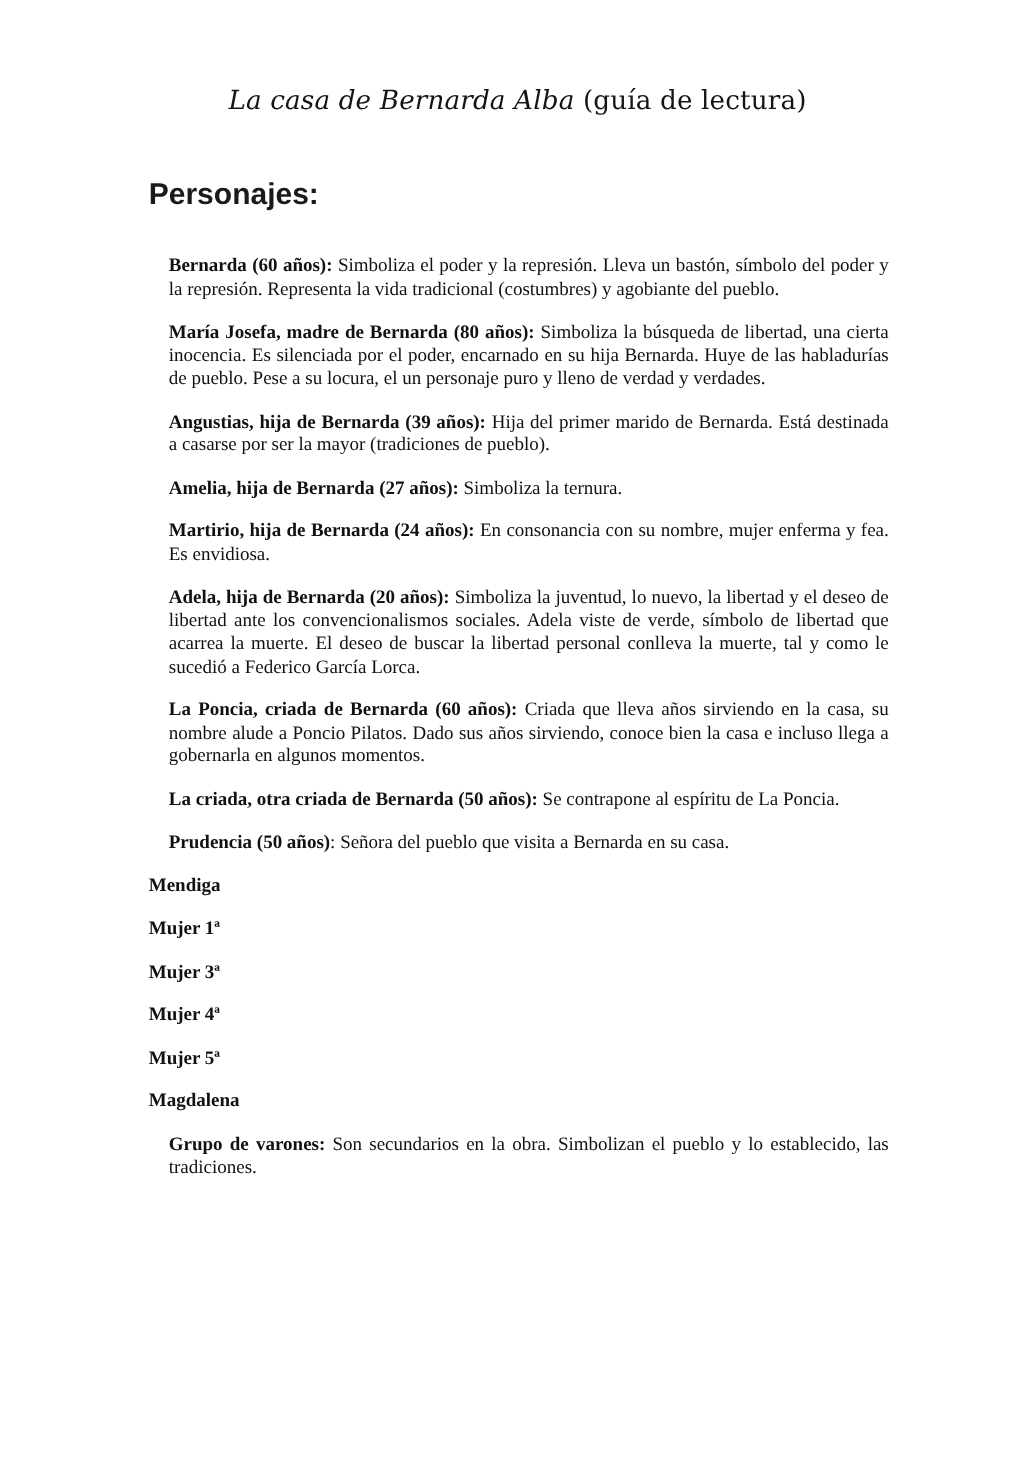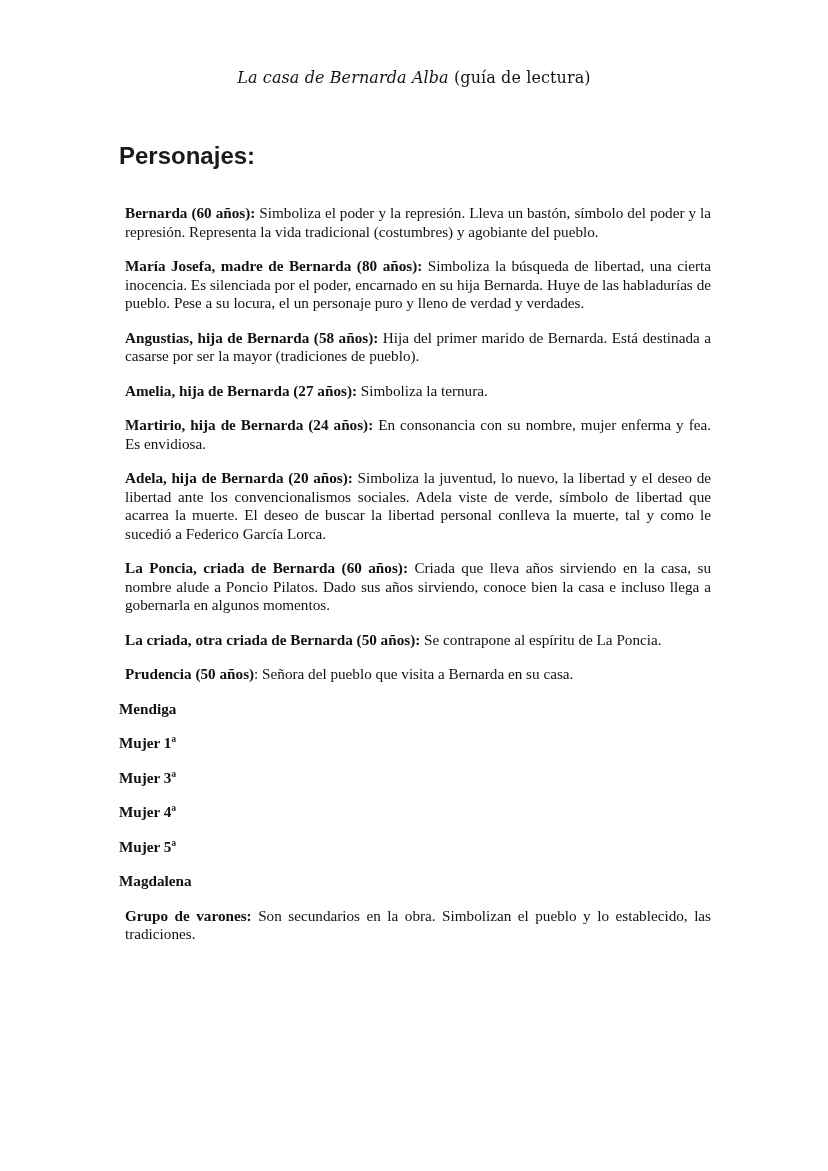--- a/index.html
+++ b/index.html
@@ -3,46 +3,46 @@
   <meta charset="utf-8">
   <style>
     html, body { margin: 0; padding: 0; background: #ffffff; }
     body {
       width: 828px; height: 1171px; position: relative; overflow: hidden;
       font-family: "Liberation Serif", "DejaVu Serif", serif; color: #111111;
     }
     .page-title {
       position: absolute; top: 68px; left: 0; width: 828px; text-align: center;
       font-family: "DejaVu Serif", "Liberation Serif", serif;
-      font-size: 16px; color: #141414; letter-spacing: 0.1px;
+      font-size: 21px; color: #141414; letter-spacing: 0.1px;
     }
     .page-title .it { font-style: italic; }
     .section-heading {
       position: absolute; top: 142px; left: 119px;
       font-family: Liberation Sans, sans-serif; font-weight: bold; font-size: 24px; color: #1a1a1a;
     }
     .content {
       position: absolute; top: 204px; left: 119px; width: 592px;
       font-size: 15.2px; line-height: 18.5px; text-align: justify;
     }
-    .entry { margin: 0 0 16px 6px; }
+    .entry { margin: 0 0 16px 16px; }
     .entry b { font-weight: bold; }
     .minor { margin: 16px 0 16px 0; font-weight: bold; }
   </style>
 </head>
 <body>
 
 <div class="page-title"><span class="it">La casa de Bernarda Alba</span><span> (guía de lectura)</span></div>
 
 <div class="section-heading">Personajes:</div>
 
 <div class="content">
   <p class="entry"><b>Bernarda (60 años):</b><span> Simboliza el poder y la represión. Lleva un bastón, símbolo del poder y la represión. Representa la vida tradicional (costumbres) y agobiante del pueblo.</span></p>
   <p class="entry"><b>María Josefa, madre de Bernarda (80 años):</b><span> Simboliza la búsqueda de libertad, una cierta inocencia. Es silenciada por el poder, encarnado en su hija Bernarda. Huye de las habladurías de pueblo. Pese a su locura, el un personaje puro y lleno de verdad y verdades.</span></p>
-  <p class="entry"><b>Angustias, hija de Bernarda (58 años):</b><span> Hija del primer marido de Bernarda. Está destinada a casarse por ser la mayor (tradiciones de pueblo).</span></p>
+  <p class="entry"><b>Angustias, hija de Bernarda (39 años):</b><span> Hija del primer marido de Bernarda. Está destinada a casarse por ser la mayor (tradiciones de pueblo).</span></p>
   <p class="entry"><b>Amelia, hija de Bernarda (27 años):</b><span> Simboliza la ternura.</span></p>
   <p class="entry"><b>Martirio, hija de Bernarda (24 años):</b><span> En consonancia con su nombre, mujer enferma y fea. Es envidiosa.</span></p>
   <p class="entry"><b>Adela, hija de Bernarda (20 años):</b><span> Simboliza la juventud, lo nuevo, la libertad y el deseo de libertad ante los convencionalismos sociales. Adela viste de verde, símbolo de libertad que acarrea la muerte. El deseo de buscar la libertad personal conlleva la muerte, tal y como le sucedió a Federico García Lorca.</span></p>
   <p class="entry"><b>La Poncia, criada de Bernarda (60 años):</b><span> Criada que lleva años sirviendo en la casa, su nombre alude a Poncio Pilatos. Dado sus años sirviendo, conoce bien la casa e incluso llega a gobernarla en algunos momentos.</span></p>
   <p class="entry"><b>La criada, otra criada de Bernarda (50 años):</b><span> Se contrapone al espíritu de La Poncia.</span></p>
   <p class="entry"><b>Prudencia (50 años)</b><span>: Señora del pueblo que visita a Bernarda en su casa.</span></p>
 
   <p class="minor">Mendiga</p>
   <p class="minor">Mujer 1ª</p>
   <p class="minor">Mujer 3ª</p>

